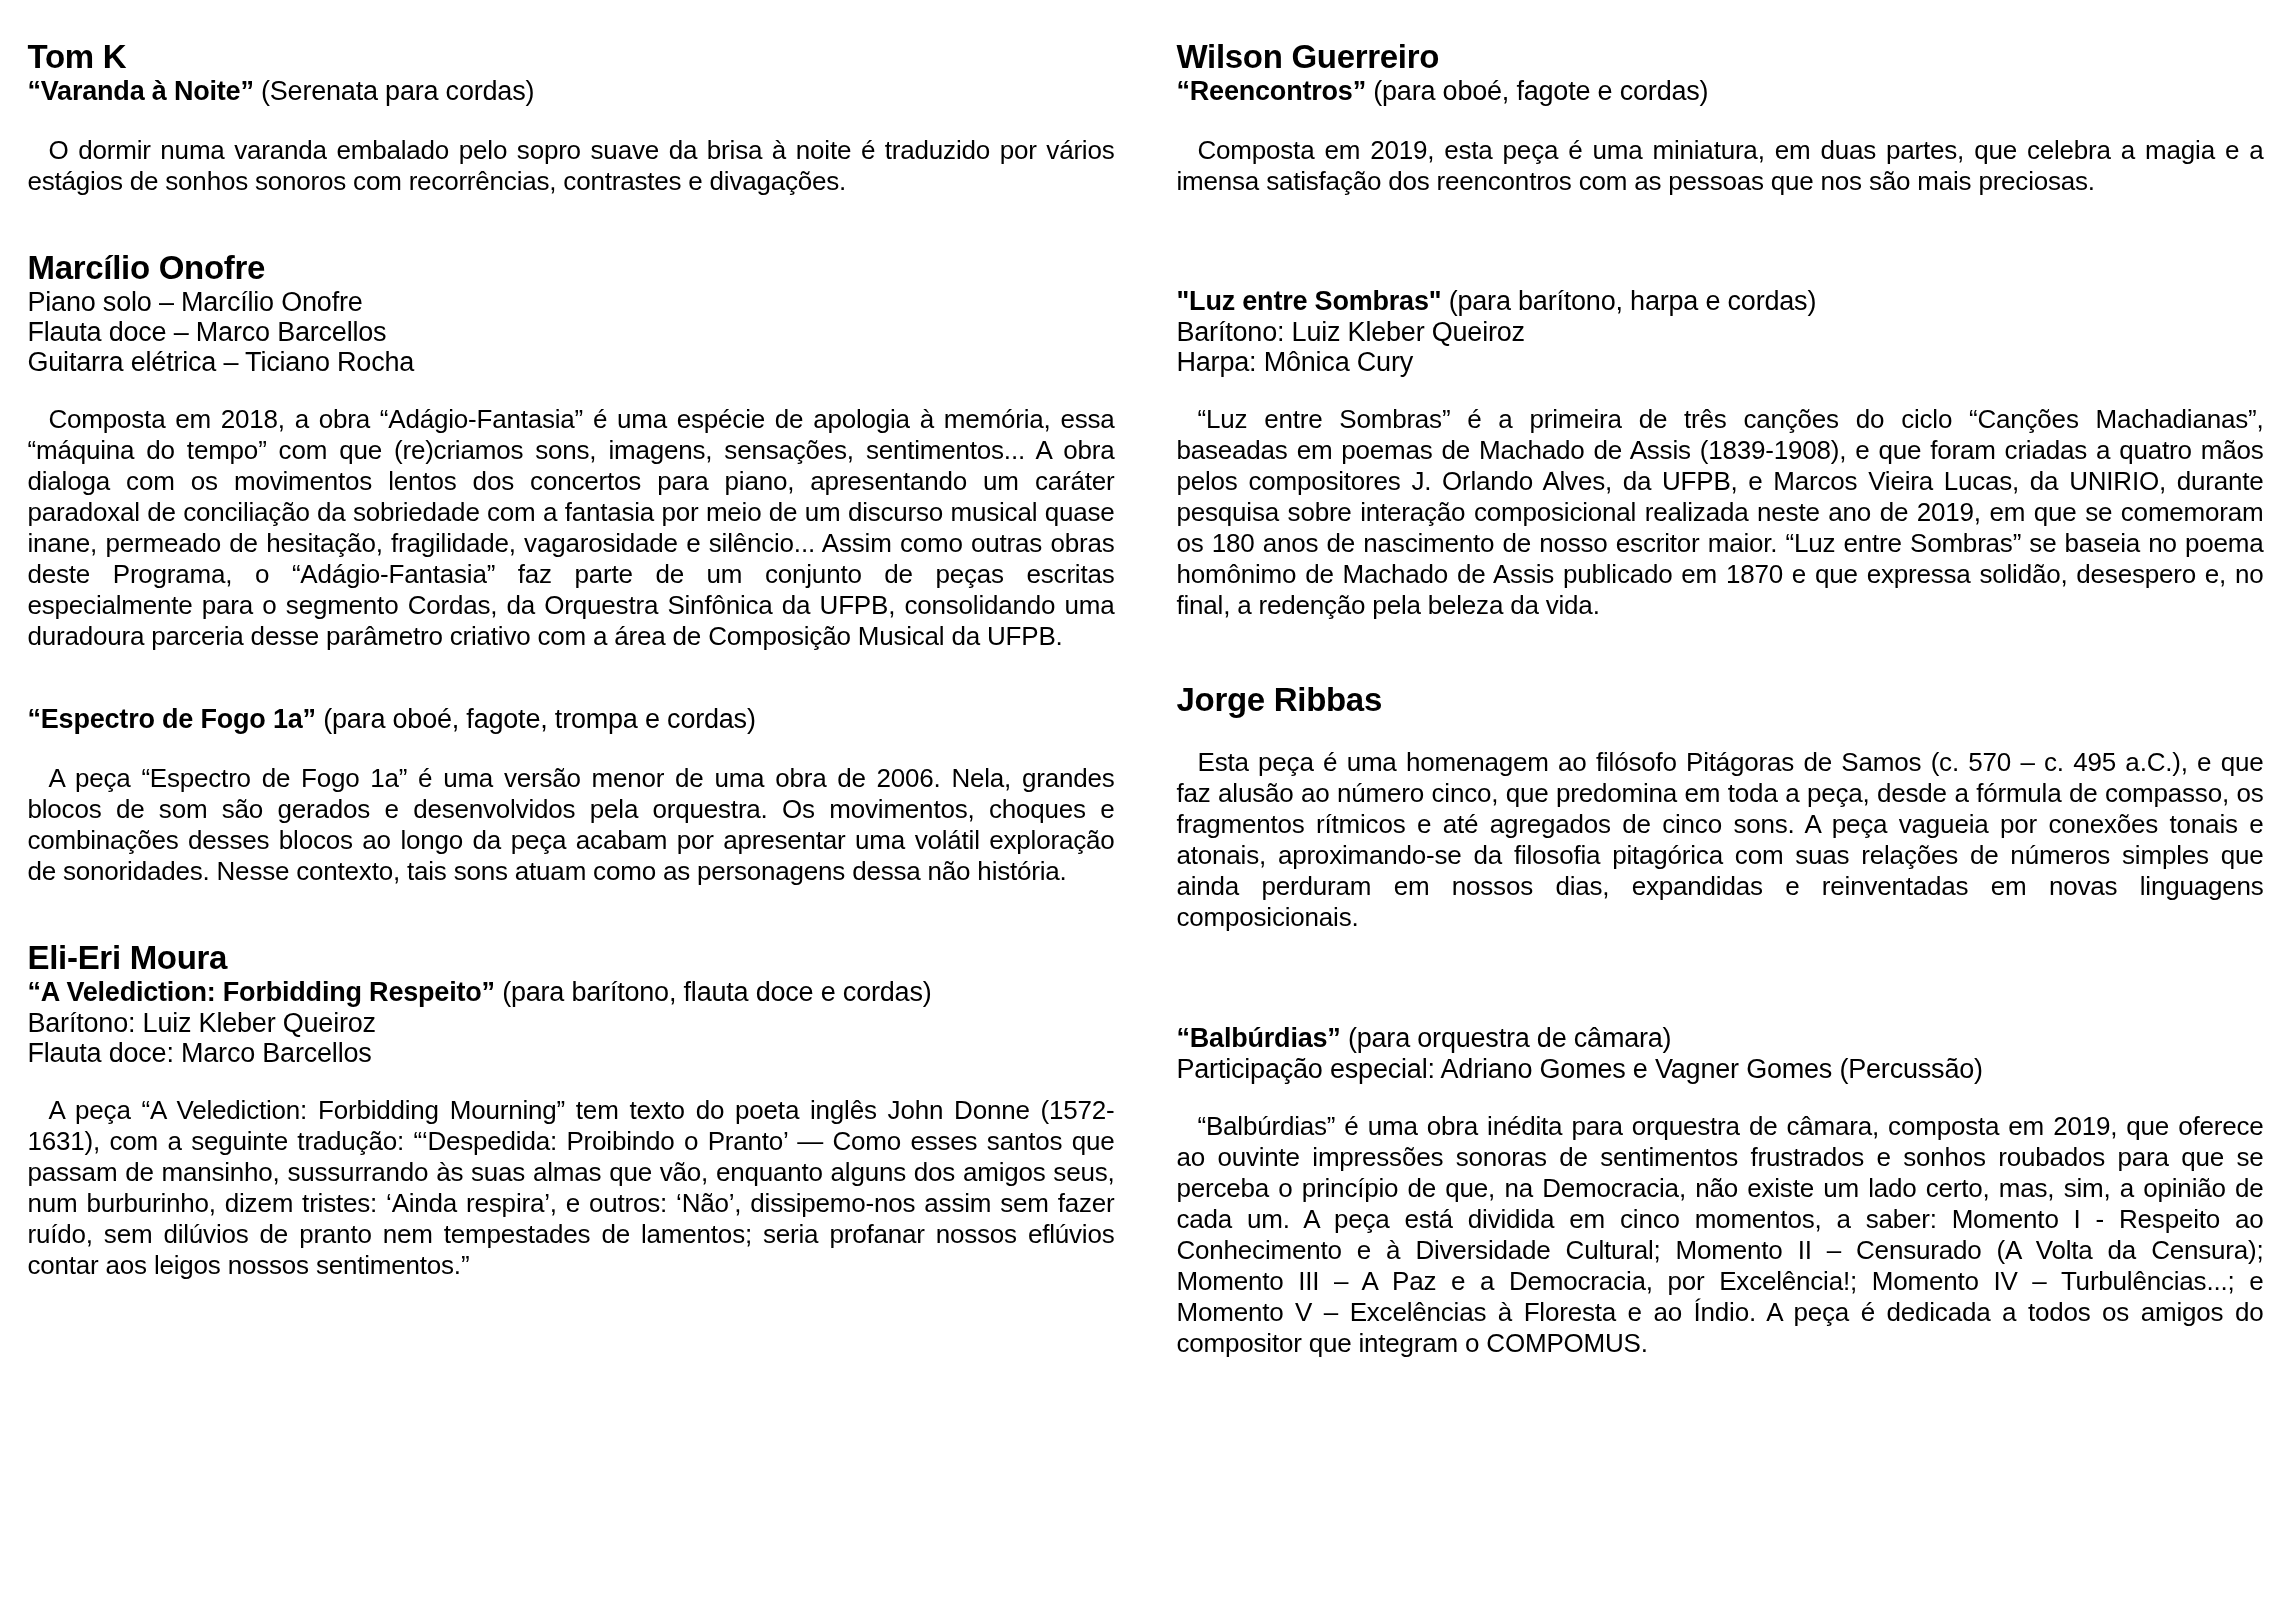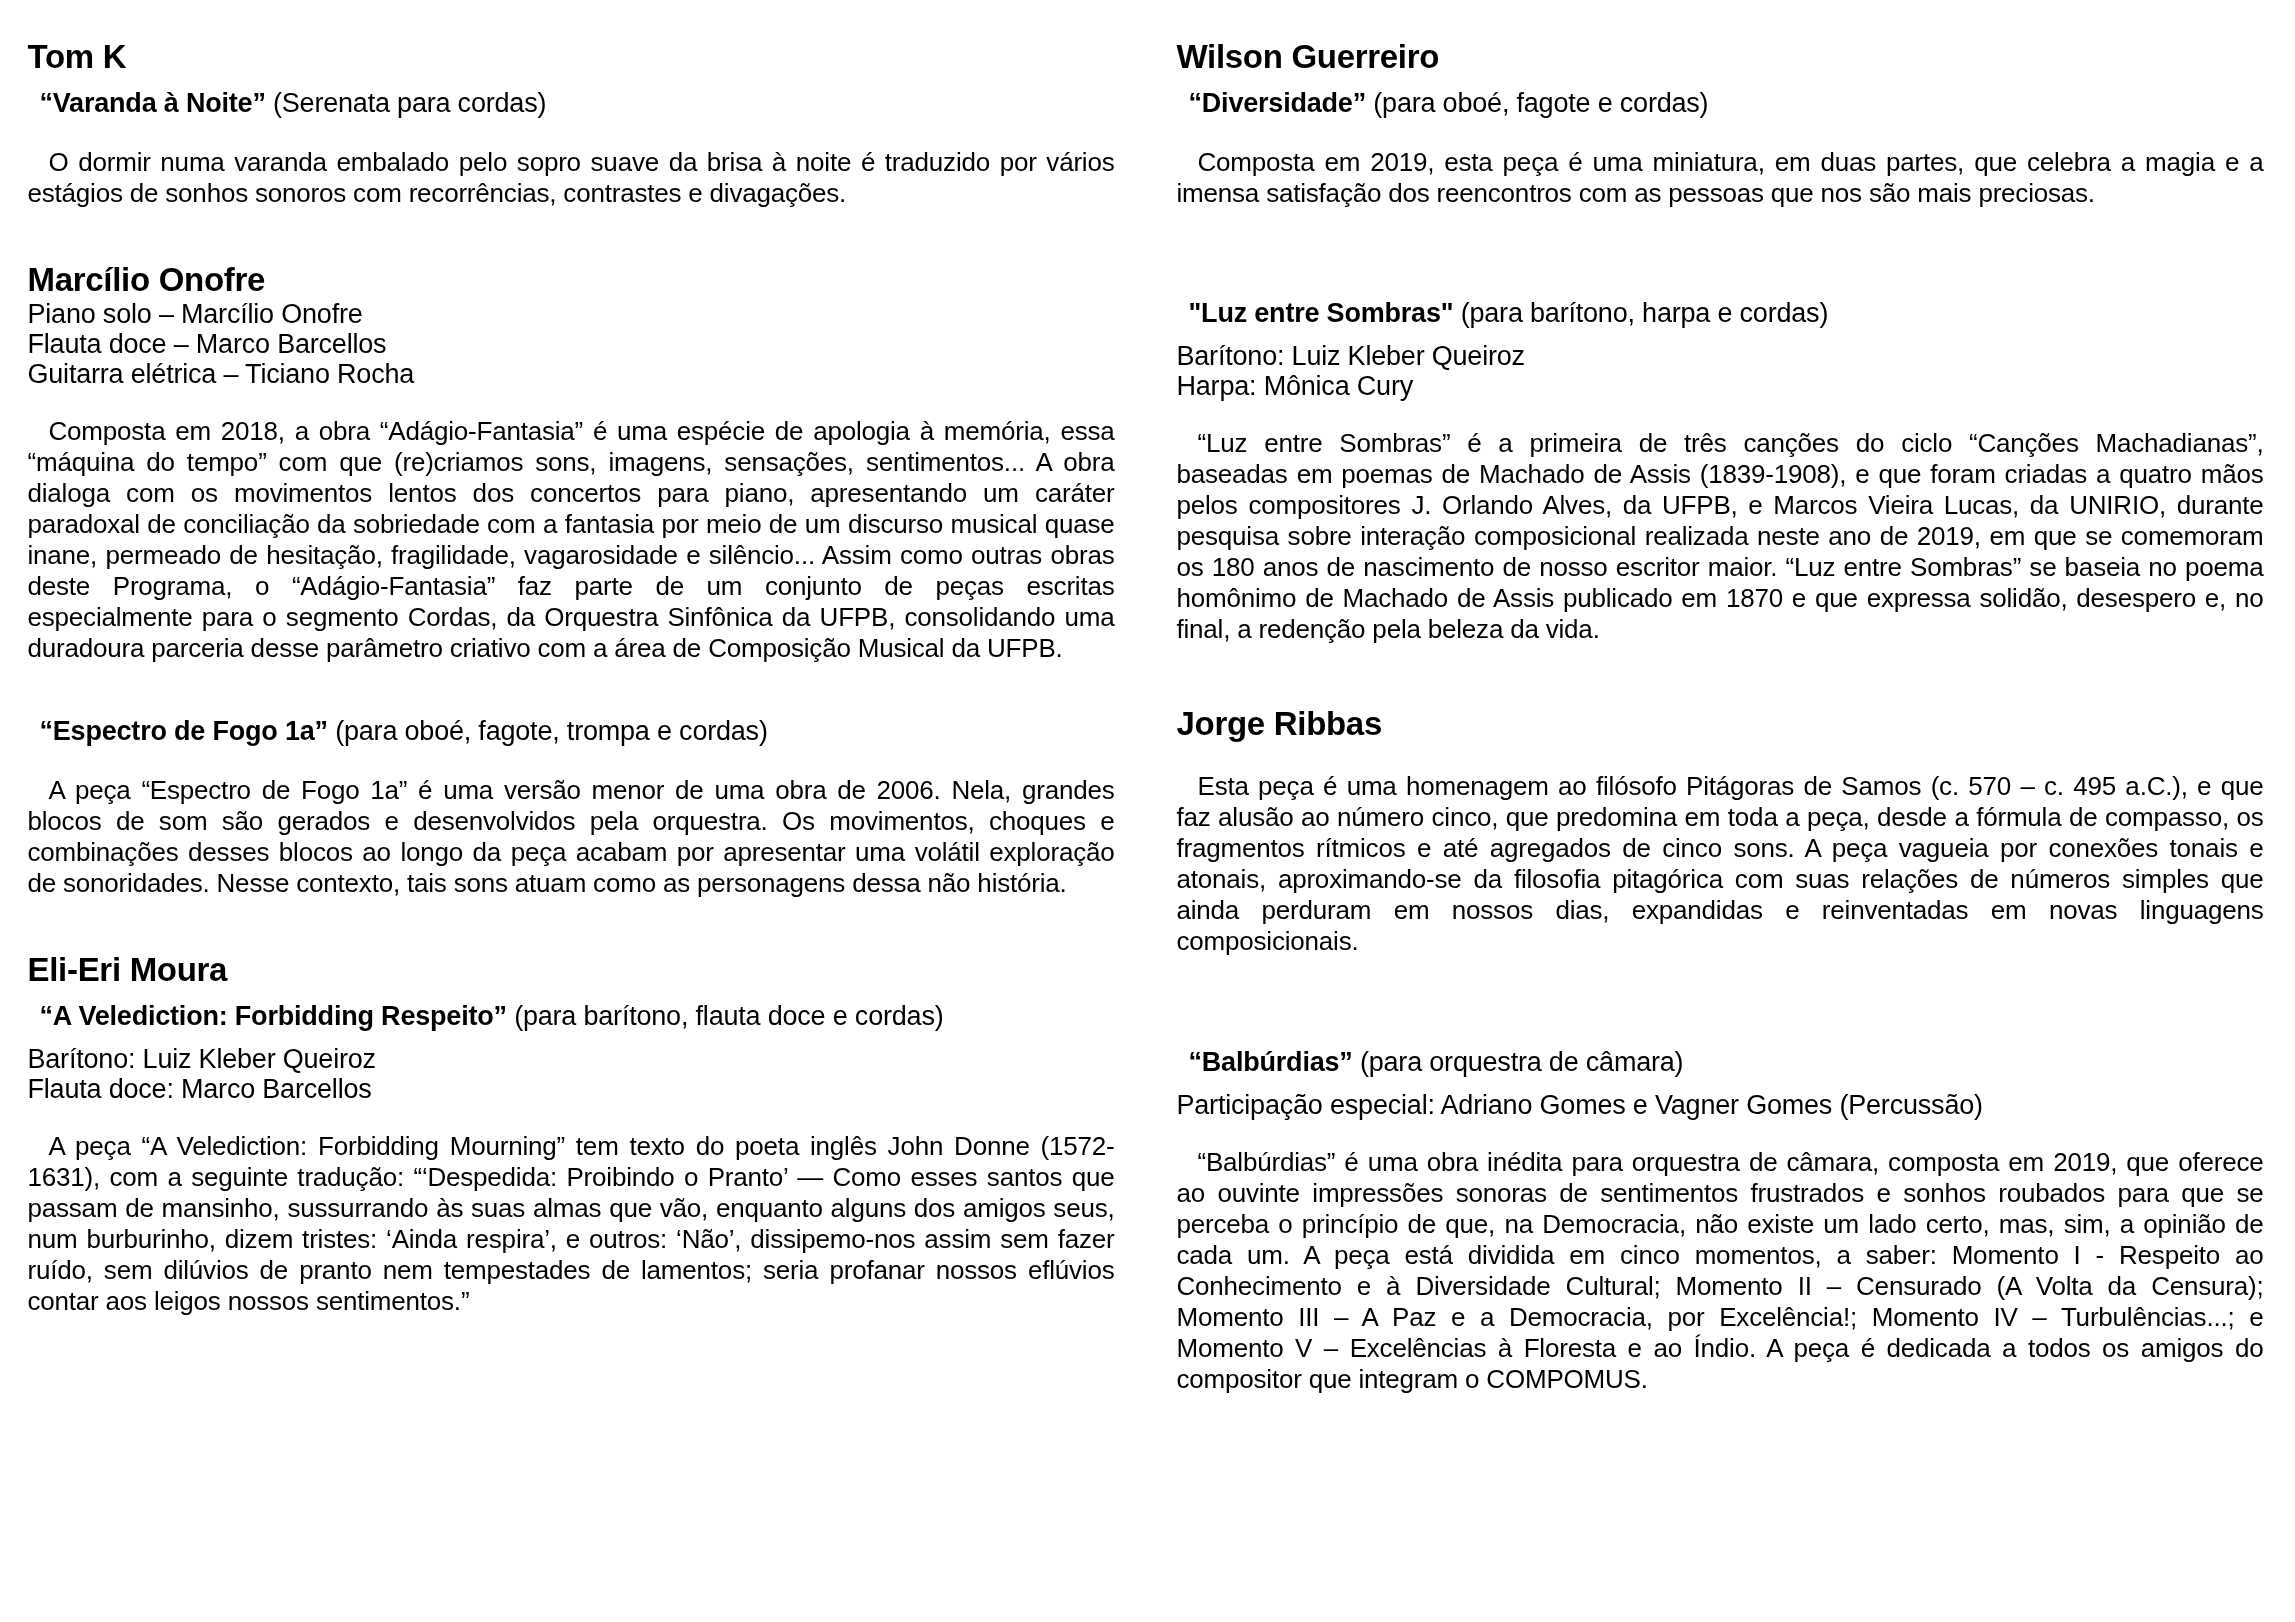--- a/index.html
+++ b/index.html
@@ -31,21 +31,21 @@
   .col-left .piece + .piece { margin-top: 52px; }
 
   h2.composer {
     margin: 0;
     font-size: 33px;
     line-height: 38px;
     font-weight: bold;
     letter-spacing: -0.3px;
   }
   p.subtitle {
-    margin: 12px;
+    margin: 0;
     font-size: 27px;
     line-height: 31px;
     letter-spacing: -0.2px;
   }
   p.subtitle .title-b { font-weight: bold; }
   p.credit {
     margin: 0;
     font-size: 27px;
     line-height: 30px;
     letter-spacing: -0.2px;
@@ -92,21 +92,21 @@
       <p class="credit">Flauta doce: Marco Barcellos</p>
       <p class="desc">A peça “A Velediction: Forbidding Mourning” tem texto do poeta inglês John Donne (1572-1631), com a seguinte tradução: “‘Despedida: Proibindo o Pranto’ — Como esses santos que passam de mansinho, sussurrando às suas almas que vão, enquanto alguns dos amigos seus, num burburinho, dizem tristes: ‘Ainda respira’, e outros: ‘Não’, dissipemo-nos assim sem fazer ruído, sem dilúvios de pranto nem tempestades de lamentos; seria profanar nossos eflúvios contar aos leigos nossos sentimentos.”</p>
     </section>
 
   </div>
 
   <div class="col col-right">
 
     <section class="piece">
       <h2 class="composer">Wilson Guerreiro</h2>
-      <p class="subtitle"><span class="title-b">“Diversidade”</span><span class="title-r"> (para oboé, fagote e cordas)</span></p>
+      <p class="subtitle"><span class="title-b">“Reencontros”</span><span class="title-r"> (para oboé, fagote e cordas)</span></p>
       <p class="desc">Composta em 2019, esta peça é uma miniatura, em duas partes, que celebra a magia e a imensa satisfação dos reencontros com as pessoas que nos são mais preciosas.</p>
     </section>
 
     <section class="piece" style="margin-top:89px">
       <p class="subtitle"><span class="title-b">"Luz entre Sombras"</span><span class="title-r"> (para barítono, harpa e cordas)</span></p>
       <p class="credit">Barítono: Luiz Kleber Queiroz</p>
       <p class="credit">Harpa: Mônica Cury</p>
       <p class="desc">“Luz entre Sombras” é a primeira de três canções do ciclo “Canções Machadianas”, baseadas em poemas de Machado de Assis (1839-1908), e que foram criadas a quatro mãos pelos compositores J. Orlando Alves, da UFPB, e Marcos Vieira Lucas, da UNIRIO, durante pesquisa sobre interação composicional realizada neste ano de 2019, em que se comemoram os 180 anos de nascimento de nosso escritor maior. “Luz entre Sombras” se baseia no poema homônimo de Machado de Assis publicado em 1870 e que expressa solidão, desespero e, no final, a redenção pela beleza da vida.</p>
     </section>
 

